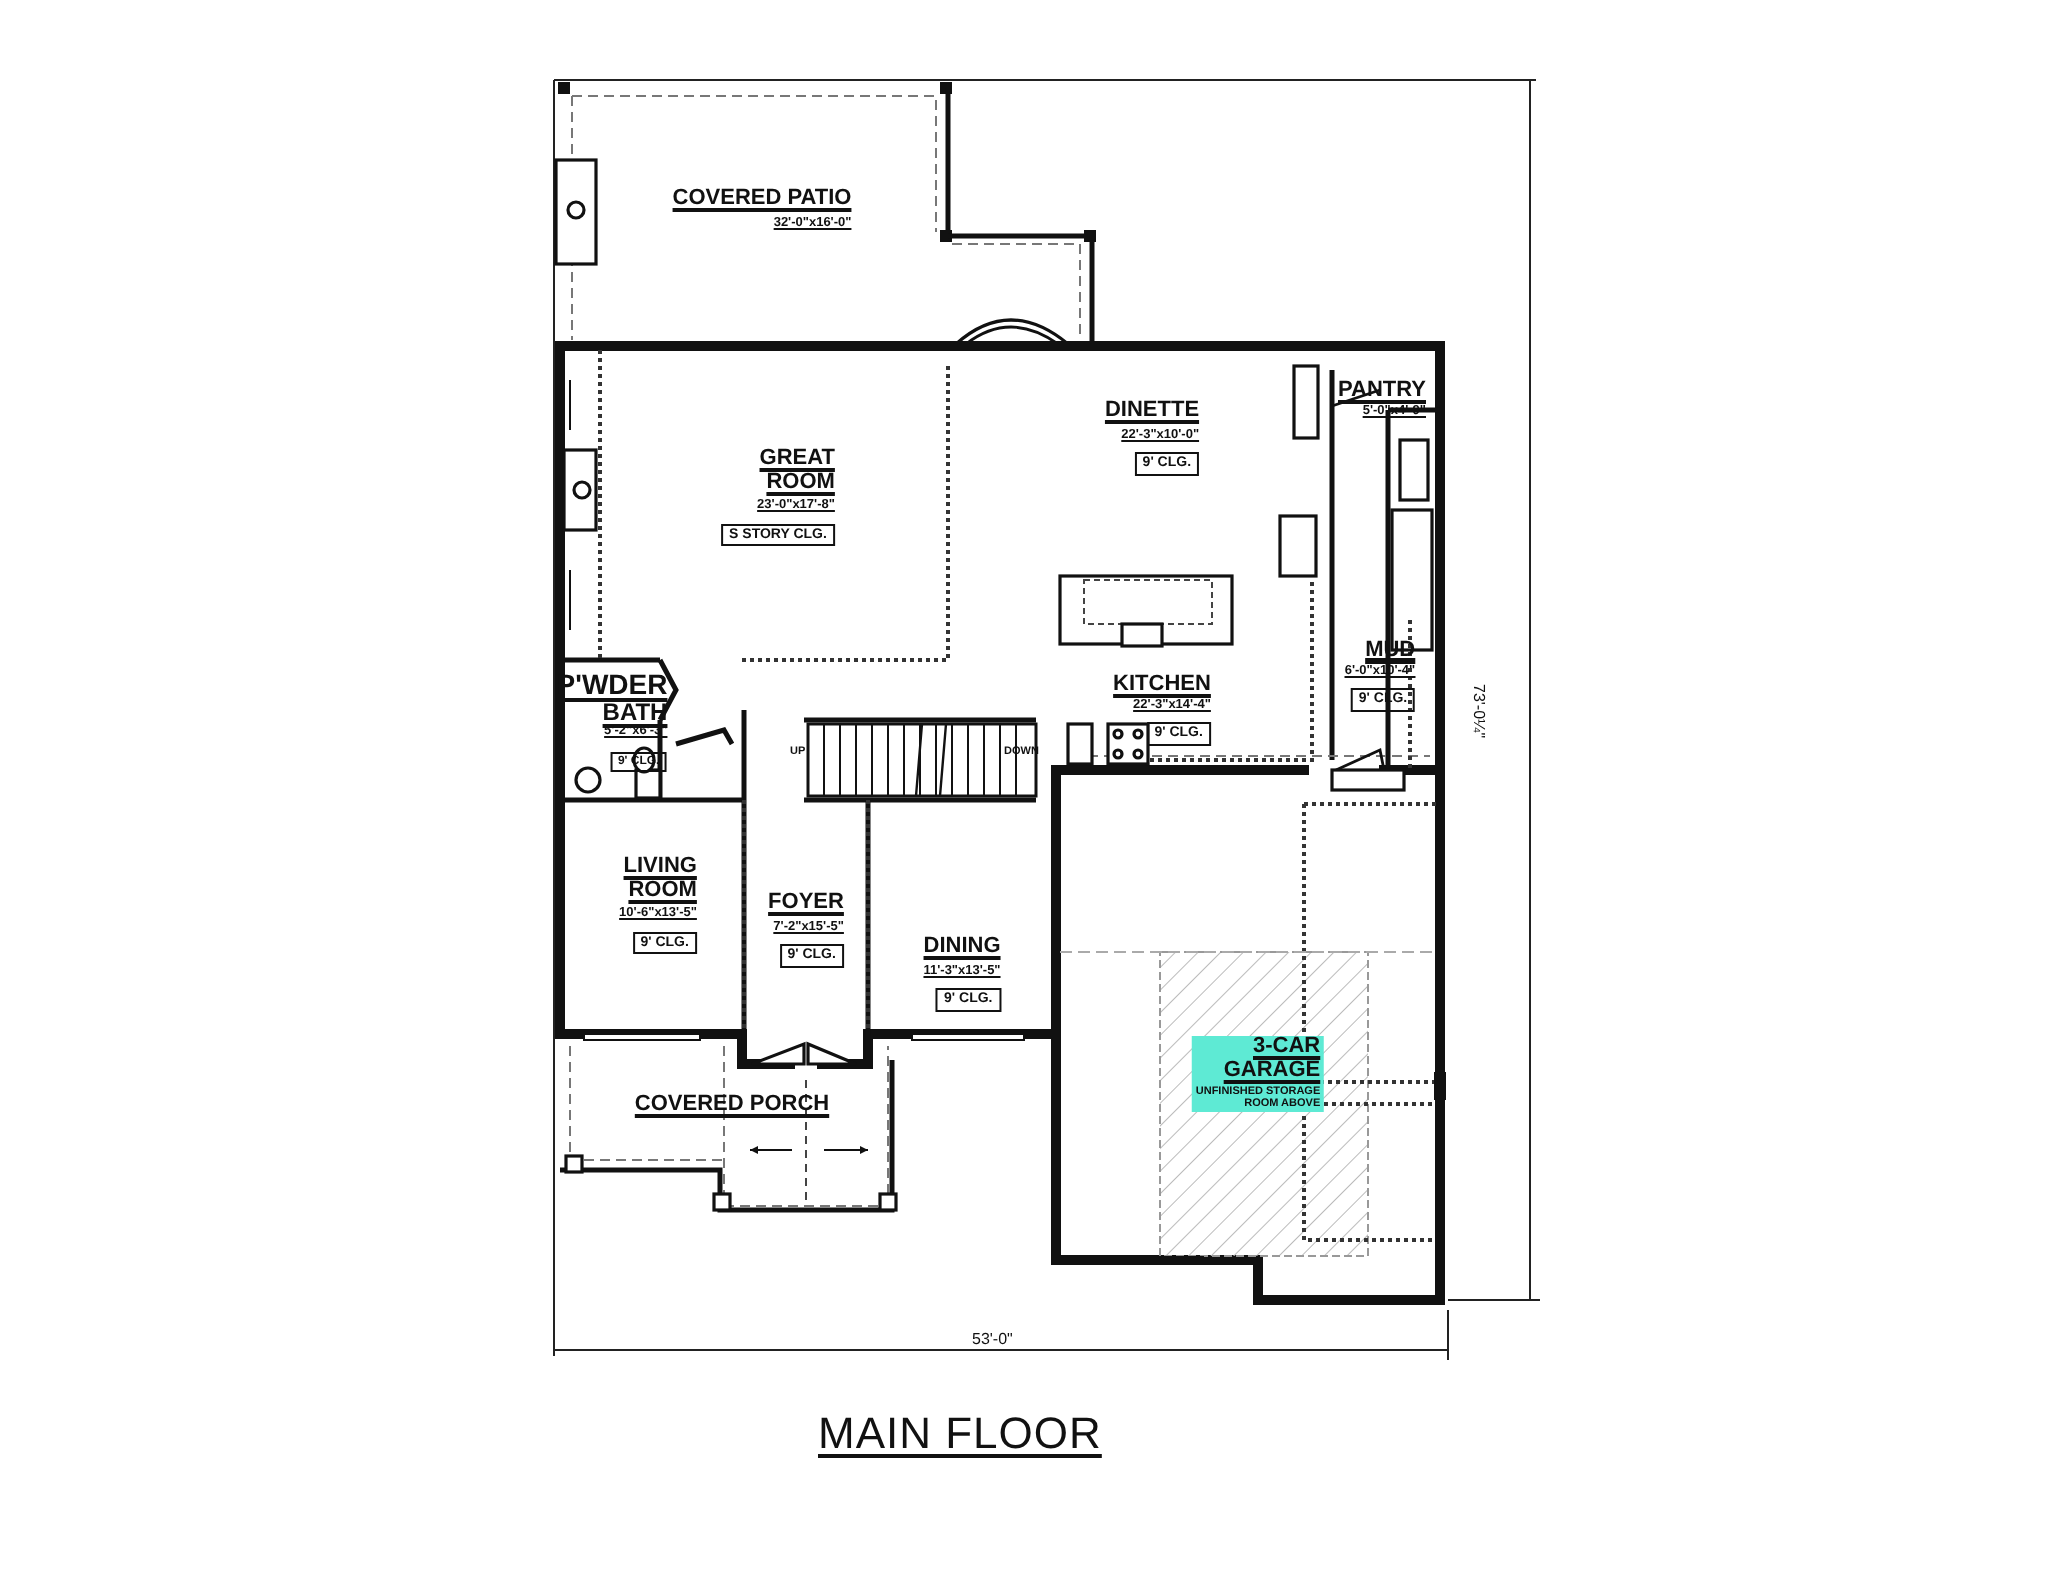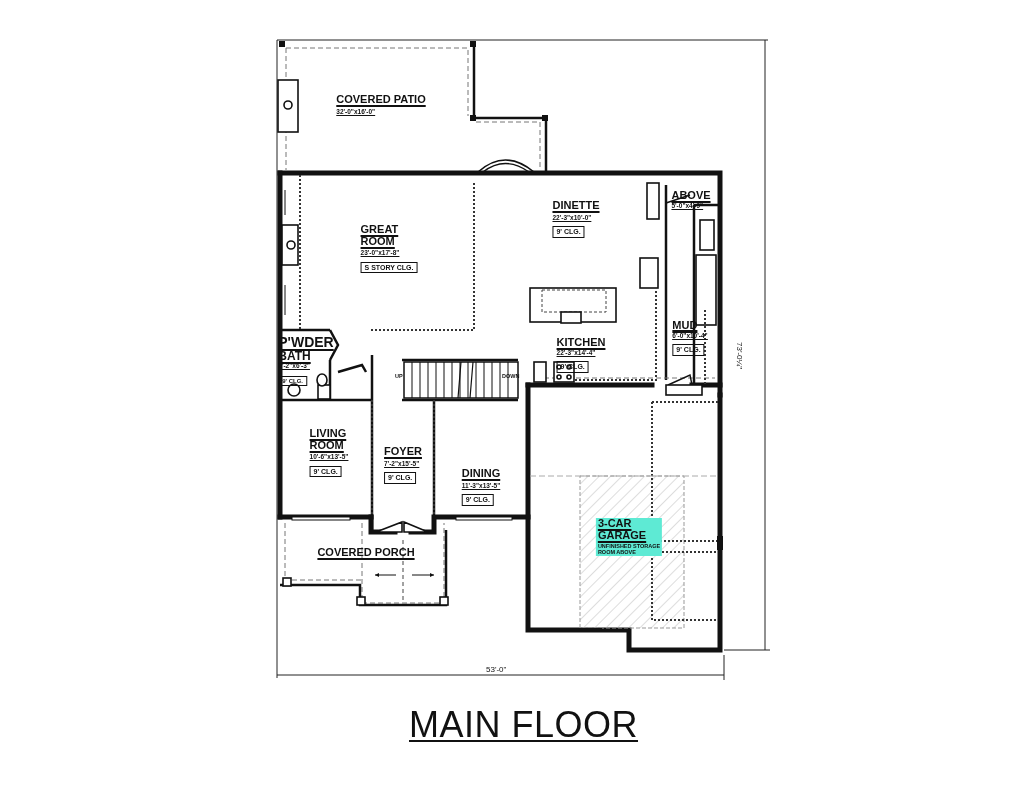--- a/index.html
+++ b/index.html
@@ -5,28 +5,28 @@
   html, body { margin:0; padding:0; background:#ffffff; }
   body { width:1024px; height:791px; position:relative; overflow:hidden; font-family:"Liberation Sans", sans-serif; color:#111; }
   #plan { position:absolute; left:0; top:0; width:1024px; height:791px; }
   .wall { fill:none; stroke:#111; stroke-width:5; stroke-linecap:square; }
   .wall-thin { fill:none; stroke:#111; stroke-width:2.5; }
   .dash { fill:none; stroke:#777; stroke-width:1; stroke-dasharray:5 3; }
   .dot { fill:none; stroke:#333; stroke-width:2; stroke-dasharray:2 2; }
   .dim { fill:none; stroke:#222; stroke-width:1; }
   .hatch { fill:url(#hatchPat); stroke:#999; stroke-width:1; stroke-dasharray:4 2; }
   .fix { fill:#fff; stroke:#111; stroke-width:1.6; }
-  .lbl { position:absolute; text-align:left; font-weight:bold; transform:translateX(-50%); white-space:nowrap; line-height:1.05; }
+  .lbl { position:absolute; text-align:right; font-weight:bold; transform:translateX(-50%); white-space:nowrap; line-height:1.05; }
   .room-name { font-size:11px; text-decoration:underline; text-decoration-thickness:2px; text-underline-offset:2px; display:block; }
   .room-dim { font-size:6.5px; text-decoration:underline; display:block; margin-top:3px; }
   .clg { font-size:7px; border:1.5px solid #111; padding:1px 3px; display:inline-block; margin-top:4px; }
   .note { font-size:5.5px; display:block; margin-top:3px; }
   .stair-txt { position:absolute; font-size:5.5px; font-weight:bold; }
   .dimtxt { position:absolute; font-size:8px; }
-  .title { position:absolute; left:409px; top:704px; font-size:36px; font-weight:normal; text-decoration:underline; text-decoration-thickness:2px; text-underline-offset:3px; letter-spacing:0.5px; }
+  .title { position:absolute; left:409px; top:704px; font-size:22px; font-weight:normal; text-decoration:underline; text-decoration-thickness:2px; text-underline-offset:3px; letter-spacing:0.5px; }
 </style>
 </head>
 <body>
 
 <svg id="plan" viewBox="0 0 1024 791" xmlns="http://www.w3.org/2000/svg">
   <defs>
     <pattern id="hatchPat" width="8" height="8" patternUnits="userSpaceOnUse" patternTransform="rotate(45)">
       <line x1="0" y1="0" x2="0" y2="8" stroke="#bbb" stroke-width="1"></line>
     </pattern>
   </defs>
@@ -178,21 +178,21 @@
   <span class="clg">S STORY CLG.</span>
 </div>
 
 <div class="lbl" style="left:576px; top:200px;">
   <span class="room-name">DINETTE</span>
   <span class="room-dim">22'-3"x10'-0"</span>
   <span class="clg">9' CLG.</span>
 </div>
 
 <div class="lbl" style="left:691px; top:190px;">
-  <span class="room-name">ABOVE</span>
+  <span class="room-name">PANTRY</span>
   <span class="room-dim" style="margin-top:1px;">5'-0"x4'-9"</span>
 </div>
 
 <div class="lbl" style="left:581px; top:325px;margin-top:12px;">
   <span class="room-name">KITCHEN</span>
   <span class="room-dim" style="margin-top:1px;">22'-3"x14'-4"</span>
   <span class="clg" style="margin-top:2px;">9' CLG.</span>
 </div>
 
 <div class="lbl" style="left:690px; top:320px;text-decoration:underline;">

